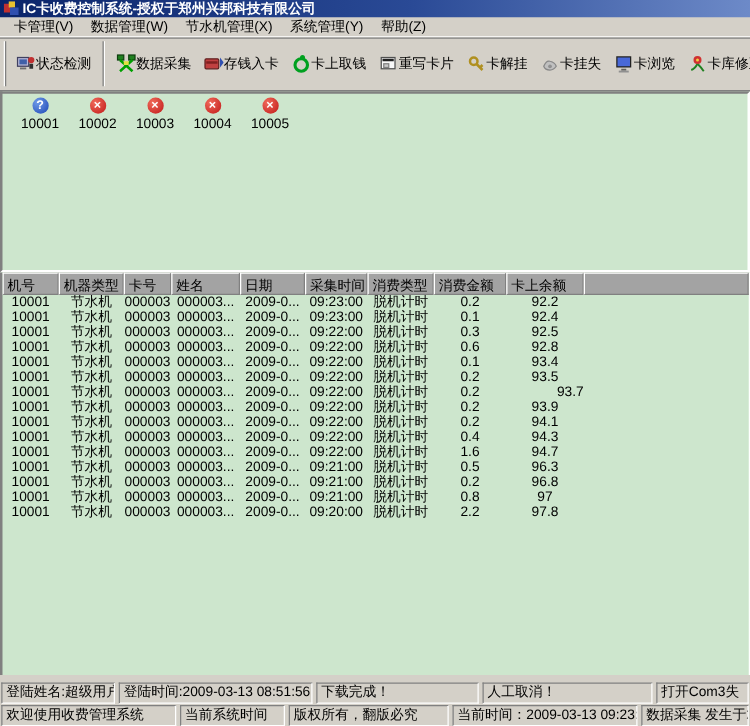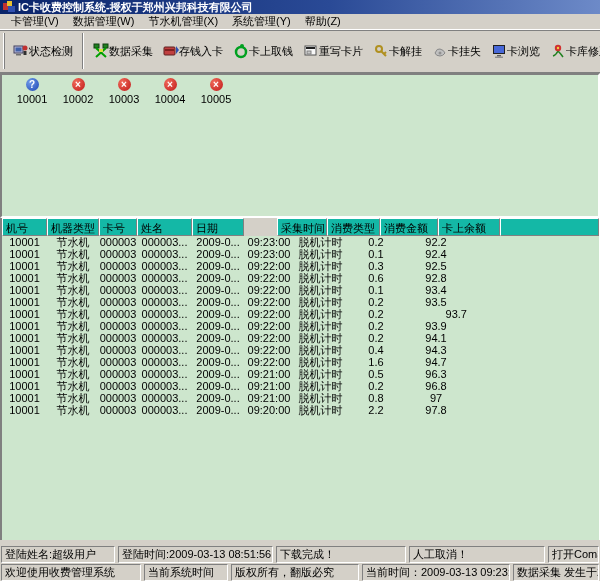--- a/index.html
+++ b/index.html
@@ -35,21 +35,21 @@
   .m-icon { width:13px; height:13px; border-radius:50%; color:#fff; font-size:10px; font-weight:bold;
     display:flex; align-items:center; justify-content:center; line-height:13px; }
   .m-icon.unknown { background:radial-gradient(circle at 4px 4px,#6f9ae8,#1d46b4); }
   .m-icon.error   { background:radial-gradient(circle at 4px 4px,#f06a5a,#c01818); }
   .m-label { margin-top:2px; font-size:11px; }
 
   
   #table { height:322px; flex:0 0 322px; display:flex; flex-direction:column; background:#cde6cd;
     border-left:2px solid #808080; border-right:1px solid #fff; overflow:hidden; }
   #table-header { height:18px; flex:0 0 18px; display:flex; background:#d4d0c8; }
-  .th { border:1px solid; border-color:#ffffff #808080 #808080 #ffffff; background:#14b8a6;
+  .th { border:1px solid; border-color:#ffffff #808080 #808080 #ffffff; background:#a3a3a3;
     padding:2px 3px 0; white-space:nowrap; overflow:hidden; font-size:11px; cursor:default; }
   #table-body { flex:1; overflow:hidden; }
   .trow { height:12px; display:flex; align-items:center; }
   .td { white-space:nowrap; overflow:hidden; text-align:center; font-size:11px; line-height:12px; }
 
   
   #gap { flex:1; }
   .statusrow { height:17px; flex:0 0 17px; display:flex; gap:3px; margin:1px 1px 0; }
   .spanel { border:1px solid; border-color:#808080 #ffffff #ffffff #808080; background:#d4d0c8;
     padding:1px 3px 0; white-space:nowrap; overflow:hidden; font-size:11px; line-height:13px; }
@@ -192,21 +192,21 @@
     </div>
   </div>
 
 <div id="table">
   <div id="table-header">
       <div class="th" style="width: 45px;">机号</div>
       <div class="th" style="width: 52px;">机器类型</div>
       <div class="th" style="width: 38px;">卡号</div>
       <div class="th" style="width: 55px;">姓名</div>
       <div class="th" style="width: 52px;">日期</div>
-      <div class="th" style="width: 50px; margin-left: 33px;">采集时间</div>
+      <div class="th" style="width: 50px;">采集时间</div>
       <div class="th" style="width: 53px;">消费类型</div>
       <div class="th" style="width: 58px;">消费金额</div>
       <div class="th" style="width: 62px;">卡上余额</div>
       <div class="th" style="flex: 1 1 0%;"></div>
     </div>
   <div id="table-body">
       <div class="trow">
         <span class="td" style="width: 45px;">10001</span>
         <span class="td" style="width: 52px;">节水机</span>
         <span class="td" style="width: 38px;">000003</span>
@@ -370,21 +370,21 @@
         <span class="td" style="width: 53px;">脱机计时</span>
         <span class="td" style="width: 58px;">2.2</span>
         <span class="td" style="width: 62px;">97.8</span>
       </div>
     </div>
 </div>
 
 <div id="gap"></div>
 
 <div id="status1" class="statusrow">
-    <div class="spanel" style="width: 114px;">登陆姓名:超级用户</div>
+    <div class="spanel" style="width: 91px; text-align: right;">登陆姓名:超级用户</div>
     <div class="spanel" style="width: 155px;">登陆时间:2009-03-13 08:51:56</div>
     <div class="spanel" style="width: 130px;">下载完成！</div>
     <div class="spanel" style="width: 136px;">人工取消！</div>
     <div class="spanel" style="flex: 1 1 0%;">打开Com3失</div>
   </div>
 <div id="status2" class="statusrow">
     <div class="spanel" style="width: 140px;">欢迎使用收费管理系统</div>
     <div class="spanel" style="width: 84px;">当前系统时间</div>
     <div class="spanel" style="width: 128px;">版权所有，翻版必究</div>
     <div class="spanel" style="width: 148px;">当前时间：2009-03-13 09:23:12</div>

